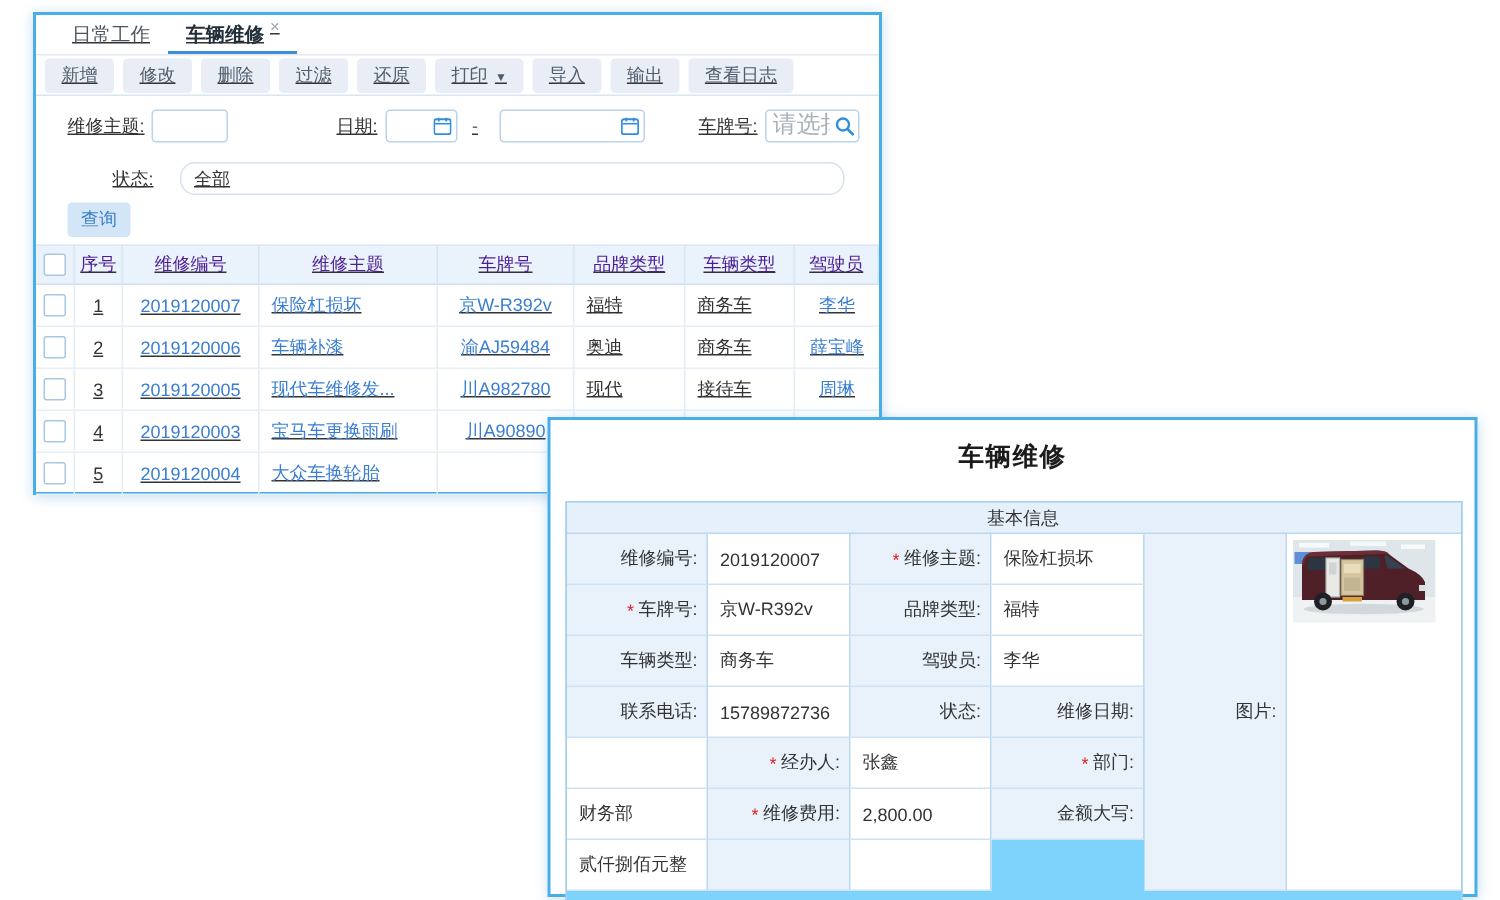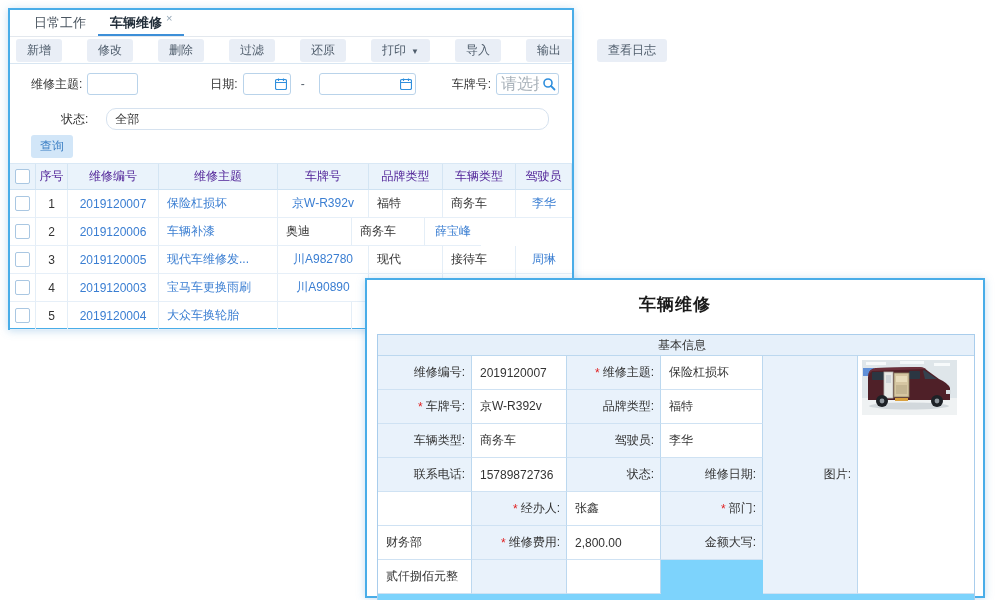--- a/index.html
+++ b/index.html
@@ -8,27 +8,27 @@
     background:#ffffff;
     font-family:"Liberation Sans","DejaVu Sans",sans-serif;
     font-size:12px; color:#333;
   }
   .window {
     position:absolute; background:#fff; box-sizing:border-box;
     border:2px solid #49ade8;
     box-shadow:0 1px 8px rgba(90,160,215,.35);
   }
   
-  #list-window { left:8px; top:8px; width:566px; height:322px; z-index:1; }
+  #list-window { left:22px; top:8px; width:566px; height:322px; z-index:1;text-decoration:underline; }
   .tabbar { height:26px; border-bottom:1px solid #e3e8ee; display:flex; align-items:stretch; padding-left:12px; background:#fff; }
   .tab { display:flex; align-items:center; padding:0 12px; font-size:13px; color:#4a5560; cursor:default; }
   .tab.active { color:#222e3a; font-weight:bold; box-shadow:inset 0 -2px 0 #3d8fd8; }
   .tab-close { font-weight:normal; color:#93a5b5; font-size:11px; margin-left:4px; align-self:flex-start; margin-top:2px; }
   .toolbar { height:26px; border-bottom:1px solid #d8e6f2; display:flex; align-items:center; padding:0 6px; }
-  .tbtn { background:#e9eef6; color:#4e5c6b; padding:3px 11px; border-radius:3px; margin-right:25px; white-space:nowrap; }
+  .tbtn { background:#e9eef6; color:#4e5c6b; padding:3px 11px; border-radius:3px; margin-right:6px; white-space:nowrap; }
   .caret { font-size:8px; margin-left:5px; color:#4e5c6b; }
   .frow { display:flex; align-items:center; height:22px; }
   .frow1 { margin-top:9px; }
   .frow2 { margin-top:13px; }
   .flabel { color:#333; white-space:nowrap; }
   #subject-label { margin-left:21px; }
   .f-input { height:22px; border:1px solid #b9d3ea; border-radius:3px; box-sizing:border-box; font-size:16px; color:#333; padding:0 4px; outline:none; background:#fff; }
   #subject-input { width:51px; margin-left:5px; }
   #date-label { margin-left:72px; }
   .date-wrap { position:relative; display:inline-block; margin-left:5px; }
@@ -171,20 +171,21 @@
       <div class="c c7 link">李华</div>
     </div>
 
     <div class="trow">
       <div class="c c0">
           <div class="checkbox"></div>
         </div>
       <div class="c c1">2</div>
       <div class="c c2 link">2019120006</div>
       <div class="c c3 link">车辆补漆</div>
+      <div class="c c4 link">渝AJ59484</div>
       <div class="c c5">奥迪</div>
       <div class="c c6">商务车</div>
       <div class="c c7 link">薛宝峰</div>
     </div>
 
     <div class="trow">
       <div class="c c0">
           <div class="checkbox"></div>
         </div>
       <div class="c c1">3</div>

